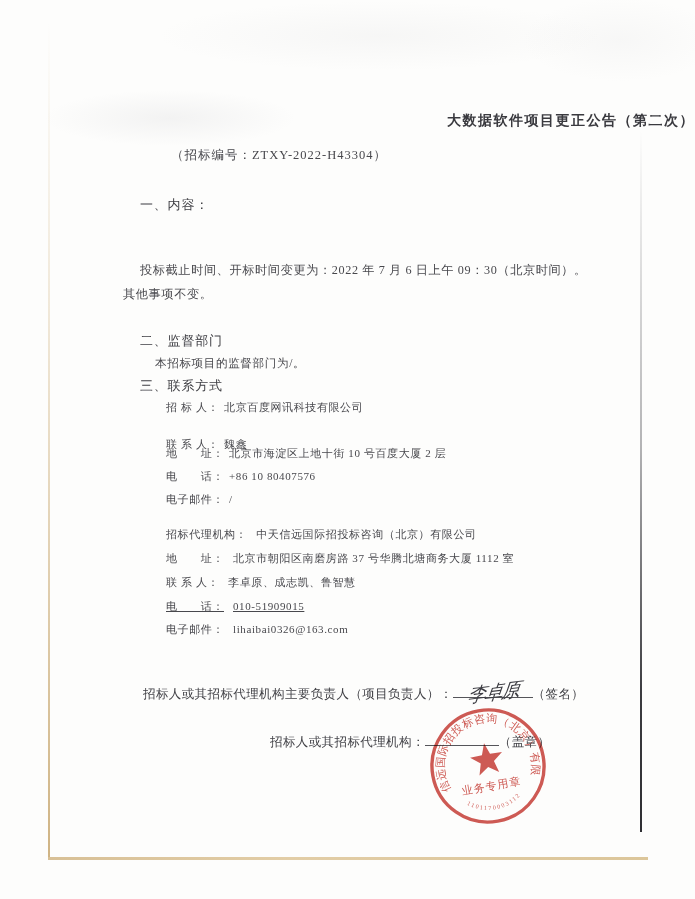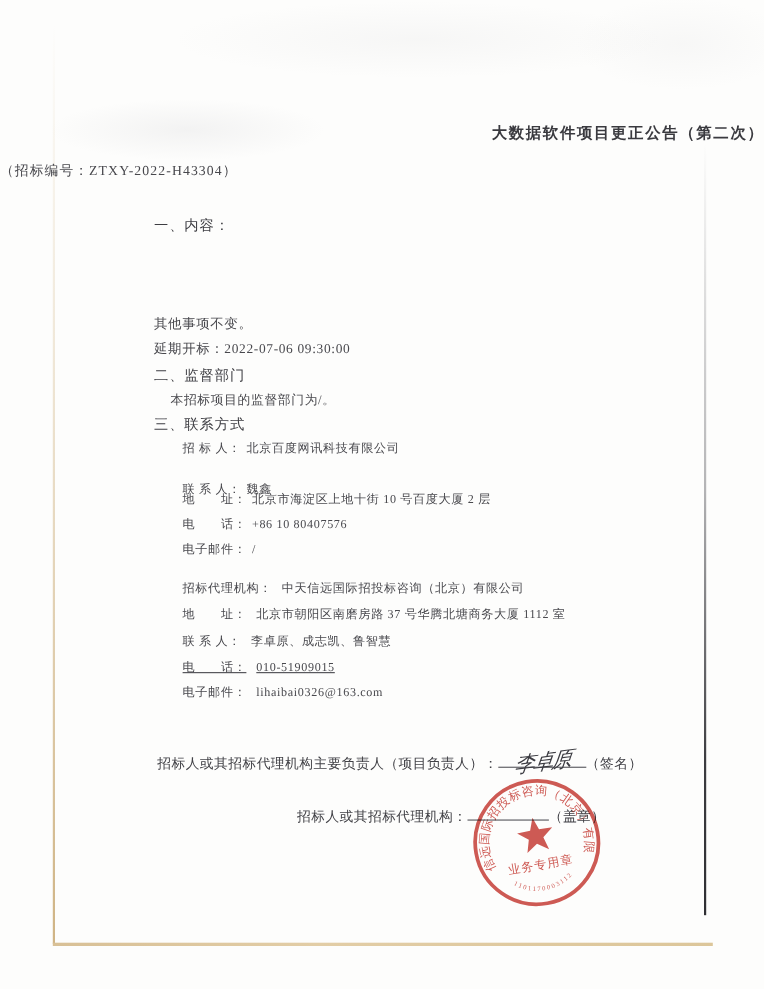--- a/index.html
+++ b/index.html
@@ -28,21 +28,21 @@
   }
   .edge-right{
     position:absolute;left:640px;top:130px;height:702px;width:2px;
     background:linear-gradient(to bottom, rgba(90,90,95,0), rgba(90,90,95,0.45) 45%, #3c3c40 80%, #2f2f33);
   }
   .title{
     position:absolute;left:0;top:112px;width:695px;text-align:right;
     font-size:14px;font-weight:600;letter-spacing:1.5px;color:#3a3a3f;
   }
   .subtitle{
-    position:absolute;left:0;top:147px;width:558px;text-align:left;
+    position:absolute;left:0;top:147px;width:558px;text-align:center;
     font-size:12.5px;letter-spacing:1px;color:#47474c;
   }
   .h-sec{
     position:absolute;left:140px;font-size:13px;font-weight:400;
     letter-spacing:0.8px;color:#3d3d42;
   }
   .body-txt{
     position:absolute;font-size:12.2px;letter-spacing:0.6px;color:#48484d;
   }
   .para{width:475px;line-height:25px;margin:0;}
@@ -80,22 +80,22 @@
 <div class="scan">
 
   <div class="edge-left"></div>
   <div class="edge-bottom"></div>
   <div class="edge-right"></div>
 
   <div class="title">大数据软件项目更正公告（第二次）</div>
   <div class="subtitle">（招标编号：ZTXY-2022-H43304）</div>
 
   <div class="h-sec" style="top:196px;">一、内容：</div>
-  <div class="body-txt" style="left:140px;top:286px;">其他事项不变。</div>
-  <div class="body-txt" style="left:140px;top:309px;">延期开标：2022-07-06 09:30:00</div>
+  <div class="body-txt" style="left:140px;top:262px;">投标截止时间、开标时间变更为：2022 年 7 月 6 日上午 09：30（北京时间）。</div>
+  <div class="body-txt" style="left:123px;top:286px;">其他事项不变。</div>
 
   <div class="h-sec" style="top:332px;">二、监督部门</div>
   <div class="body-txt" style="left:155px;top:356px;font-size:11.6px;">本招标项目的监督部门为/。</div>
 
   <div class="h-sec" style="top:377px;">三、联系方式</div>
 
   <div class="rows" style="top:400px;">
     <div class="row" style="top:0px;">
         <span class="row-inner"><span>招 标 人：</span><span class="val">北京百度网讯科技有限公司</span></span>
       </div>

